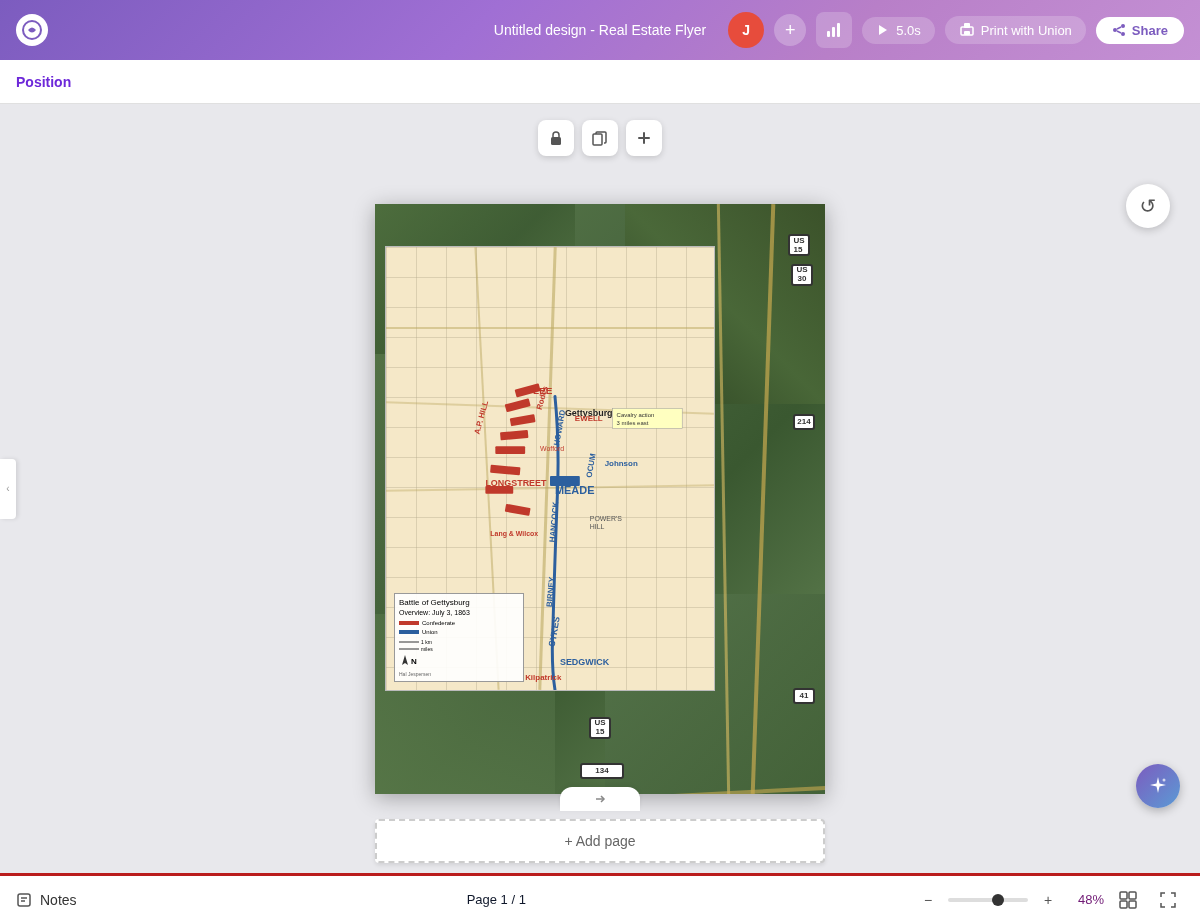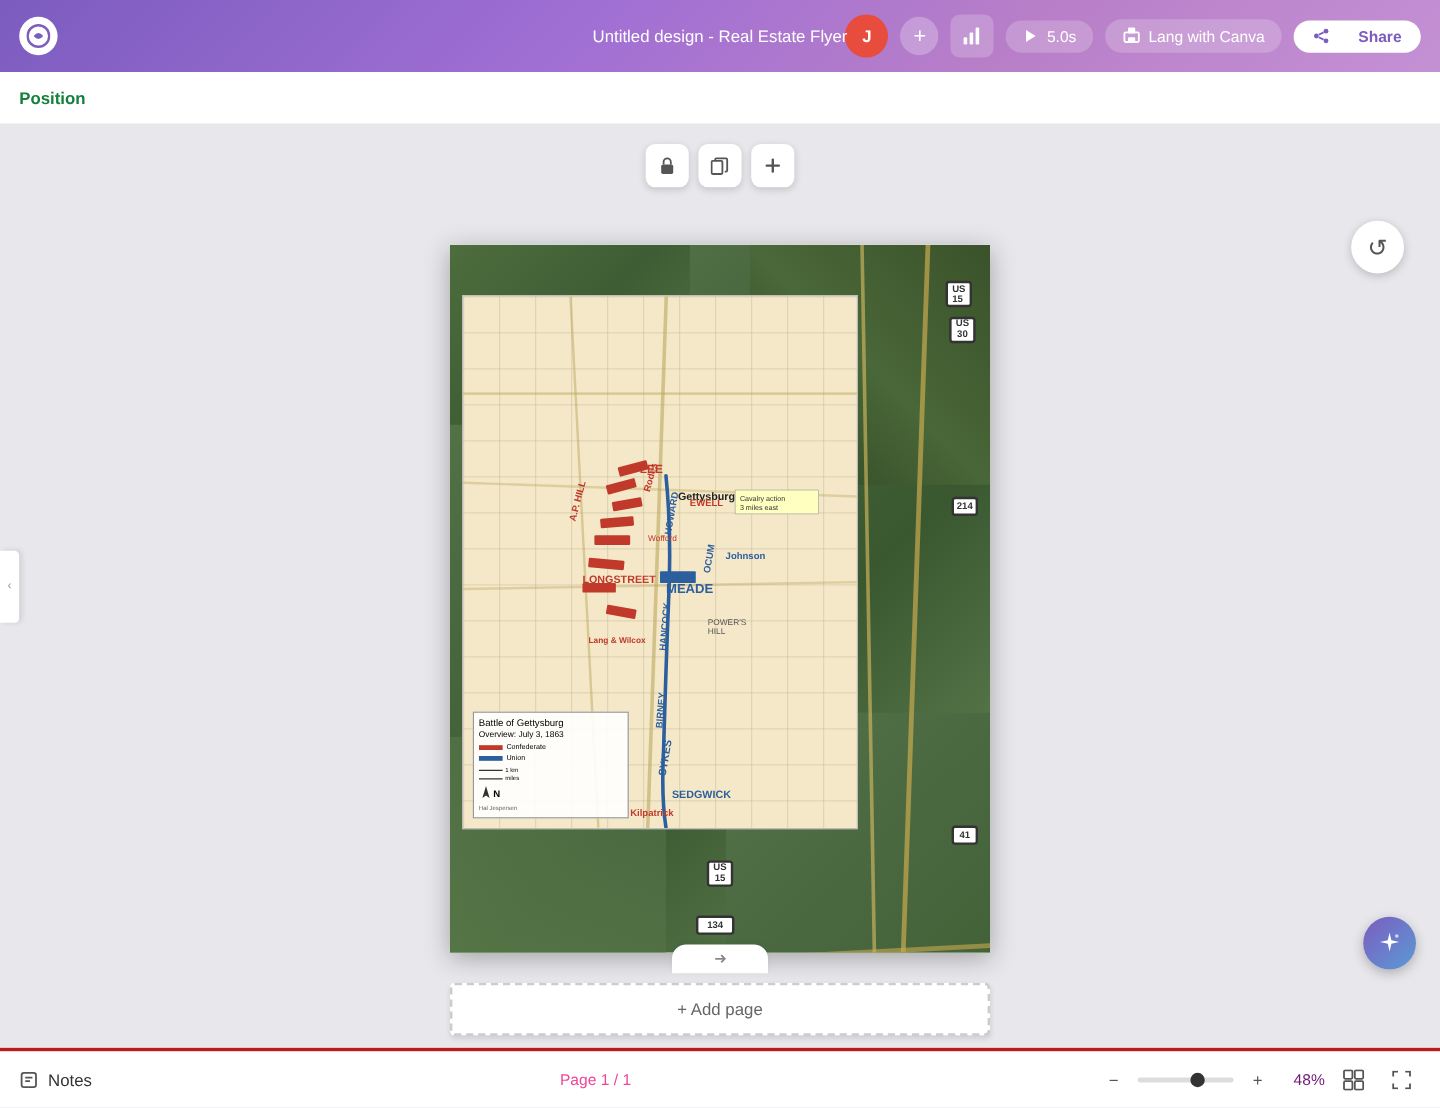--- a/index.html
+++ b/index.html
@@ -49,30 +49,30 @@
     .btn-print {
       background: rgba(255,255,255,0.2); color: white;
       border-radius: 20px; padding: 6px 14px;
       cursor: pointer; font-size: 13px;
       display: flex; align-items: center; gap: 6px;
     }
     .btn-share {
       background: white; color: #7c5cbf;
       border-radius: 20px; padding: 6px 16px;
       cursor: pointer; font-size: 13px; font-weight: 600;
-      display: flex; align-items: center; gap: 24px;
+      display: flex; align-items: center; gap: 6px;
     }
 
     
     #toolbar {
       height: 44px; background: white;
       display: flex; align-items: center;
       padding: 0 16px; border-bottom: 1px solid #e0e0e0;
     }
-    #toolbar-title { font-size: 14px; font-weight: 600; color: #15803d; }
+    #toolbar-title { font-size: 14px; font-weight: 600; color: #6d28d9; }
 
     
     #canvas-area {
       height: calc(923px - 60px - 44px - 50px);
       background: #e8e8ec;
       position: relative;
       overflow: hidden;
       display: flex;
       align-items: center;
       justify-content: center;
@@ -197,21 +197,21 @@
       border-top: 3px solid #b91c1c;
       display: flex; align-items: center;
       justify-content: space-between;
       padding: 0 16px;
     }
     #notes-btn {
       display: flex; align-items: center; gap: 8px;
       cursor: pointer; font-size: 14px; color: #333;
       font-weight: 500;
     }
-    #page-indicator { font-size: 13px; color: #ec4899; }
+    #page-indicator { font-size: 13px; color: #0f172a; }
     #zoom-control {
       display: flex; align-items: center; gap: 8px;
     }
     .zoom-btn {
       width: 24px; height: 24px; cursor: pointer;
       display: flex; align-items: center; justify-content: center;
       font-size: 14px; color: #555;
     }
     #zoom-slider {
       width: 80px; height: 4px; background: #ddd; border-radius: 2px;
@@ -283,21 +283,21 @@
           <polygon points="3,2 11,7 3,12"></polygon>
         </svg>
       <span>5.0s</span>
     </div>
     <div class="btn-print">
       <svg width="16" height="16" viewBox="0 0 16 16" fill="white">
           <rect x="2" y="5" width="12" height="8" rx="1" fill="none" stroke="white" stroke-width="1.5"></rect>
           <rect x="5" y="1" width="6" height="5" rx="1" fill="white"></rect>
           <rect x="5" y="9" width="6" height="4" rx="1" fill="white"></rect>
         </svg>
-      <span>Lang with Canva</span>
+      <span>Print with Union</span>
     </div>
     <div class="btn-share">
       <svg width="14" height="14" viewBox="0 0 14 14" fill="#7c5cbf">
           <circle cx="11" cy="3" r="2"></circle>
           <circle cx="3" cy="7" r="2"></circle>
           <circle cx="11" cy="11" r="2"></circle>
           <line x1="5" y1="6" x2="9" y2="4" stroke="#7c5cbf" stroke-width="1.5"></line>
           <line x1="5" y1="8" x2="9" y2="10" stroke="#7c5cbf" stroke-width="1.5"></line>
         </svg>
       <span>Share</span>
@@ -460,21 +460,21 @@
       </div>
 
       <div style="position:absolute;top:210px;right:10px;width:22px;height:16px;border:2px solid #333;border-radius:3px;background:white;display:flex;align-items:center;justify-content:center;font-size:8px;font-weight:bold;color:#333;">214</div>
 
       <div style="position:absolute;bottom:90px;right:10px;width:22px;height:16px;border:2px solid #333;border-radius:3px;background:white;display:flex;align-items:center;justify-content:center;font-size:8px;font-weight:bold;color:#333;">41</div>
 
       <div style="position:absolute;bottom:55px;left:50%;transform:translateX(-50%);width:22px;height:22px;border:2px solid #333;border-radius:3px;background:white;display:flex;align-items:center;justify-content:center;font-size:8px;font-weight:bold;color:#333;">
         <div style="text-align:center;line-height:1.1">US<br>15</div>
       </div>
 
-      <div style="position:absolute;bottom:15px;left:50%;transform:translateX(-20px);width:32px;height:16px;border:2px solid #333;border-radius:3px;background:white;display:flex;align-items:center;justify-content:center;font-size:8px;font-weight:bold;color:#333;">134</div>
+      <div style="position:absolute;bottom:15px;left:50%;transform:translateX(-20px);width:44px;height:16px;border:2px solid #333;border-radius:3px;background:white;display:flex;align-items:center;justify-content:center;font-size:8px;font-weight:bold;color:#333;">134</div>
     </div>
   </div>
 
   <div id="refresh-btn">
     ↺
   </div>
 
   <div id="sidebar-collapse">‹</div>
 
   <div id="show-pages">

